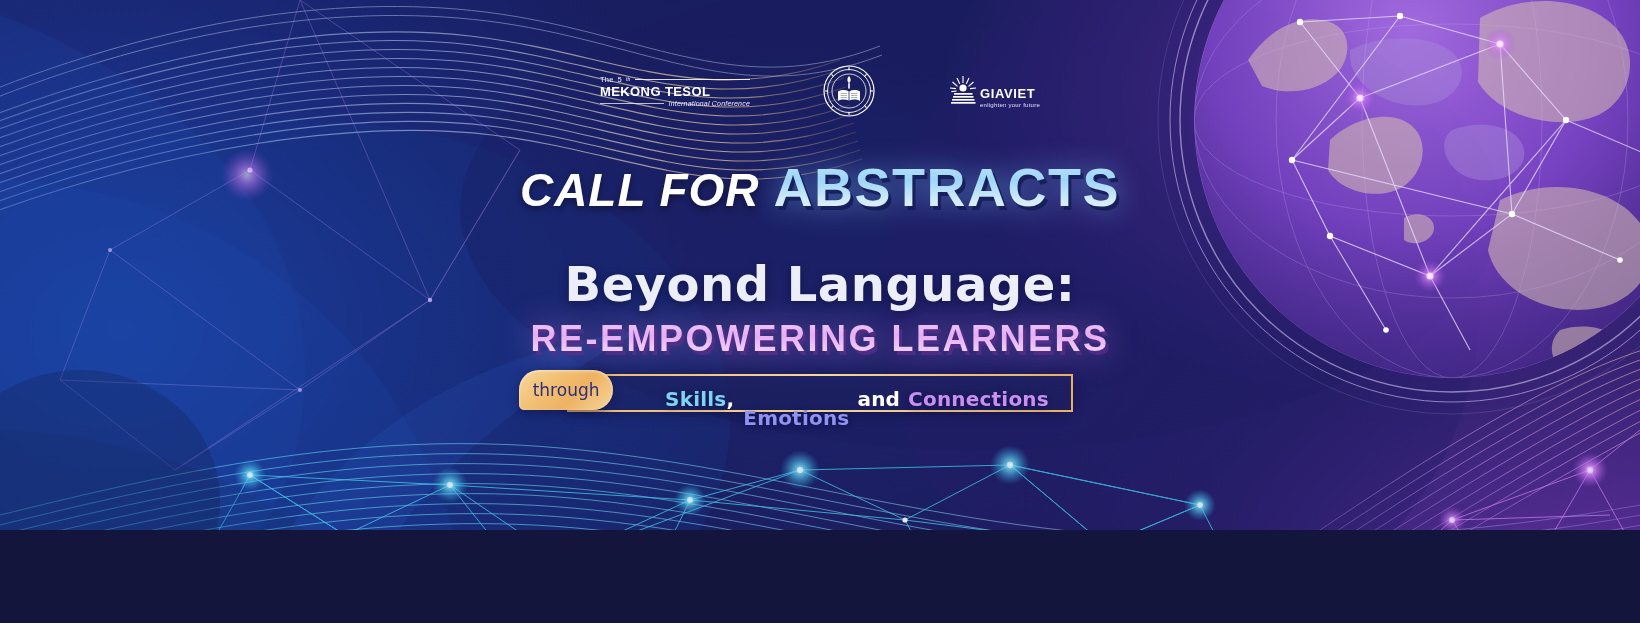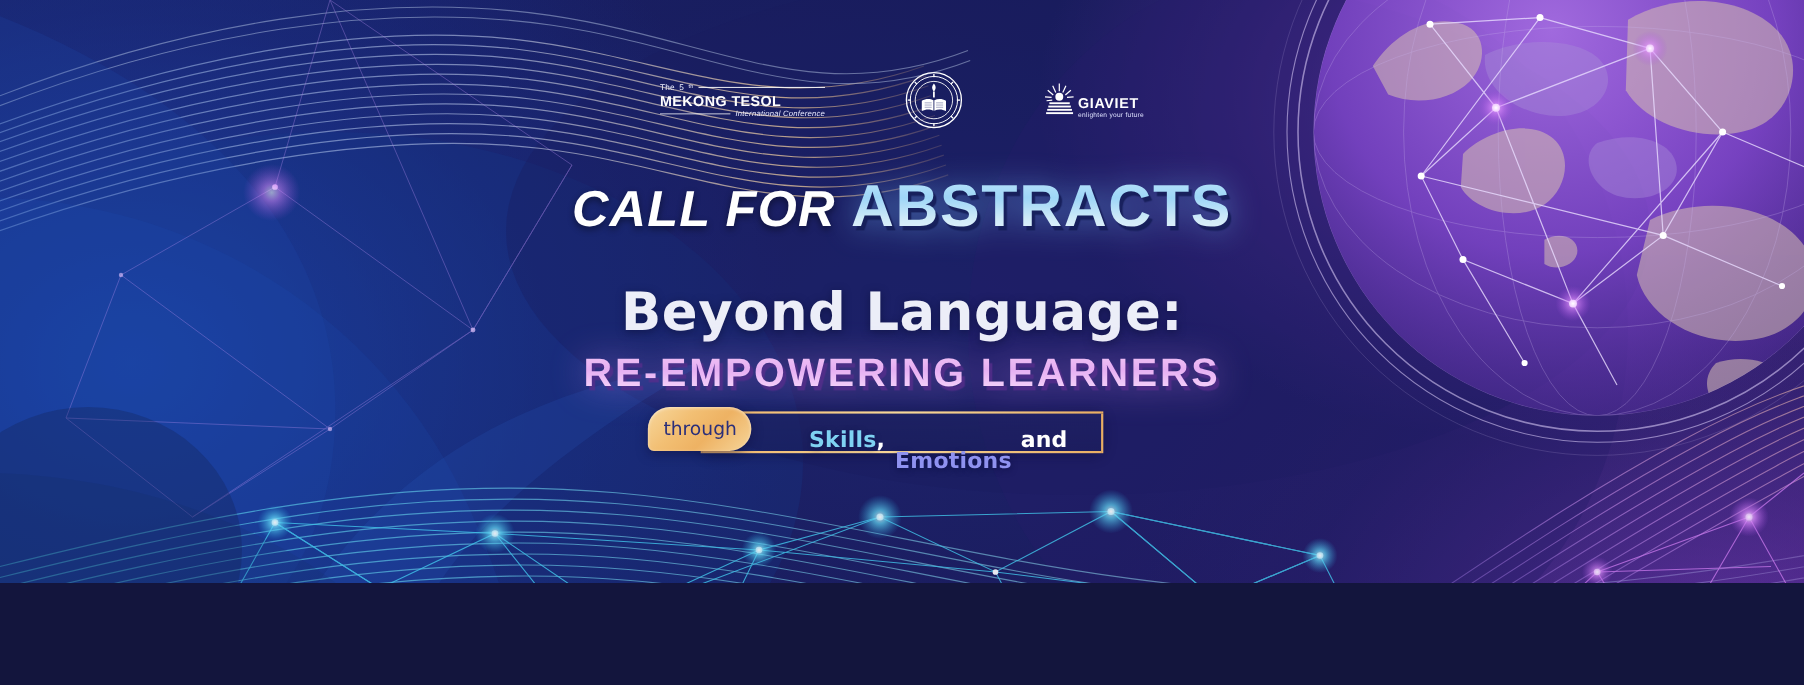--- a/index.html
+++ b/index.html
@@ -442,17 +442,18 @@
     <div class="beyond">Beyond Language:</div>
     <div class="empower">RE-EMPOWERING LEARNERS</div>
 
     <div class="through-wrap">
       <div class="through-bar">
         <div class="through-pill">through</div>
         <span class="word w-skills">Skills</span>
         <span class="word w-comma">,</span>
         <span class="word w-emotions">Emotions</span>
         <span class="word w-and">and</span>
+        <span class="word w-connections">Connections</span>
       </div>
     </div>
   </div>
 
 </div>
 
 </body></html>

